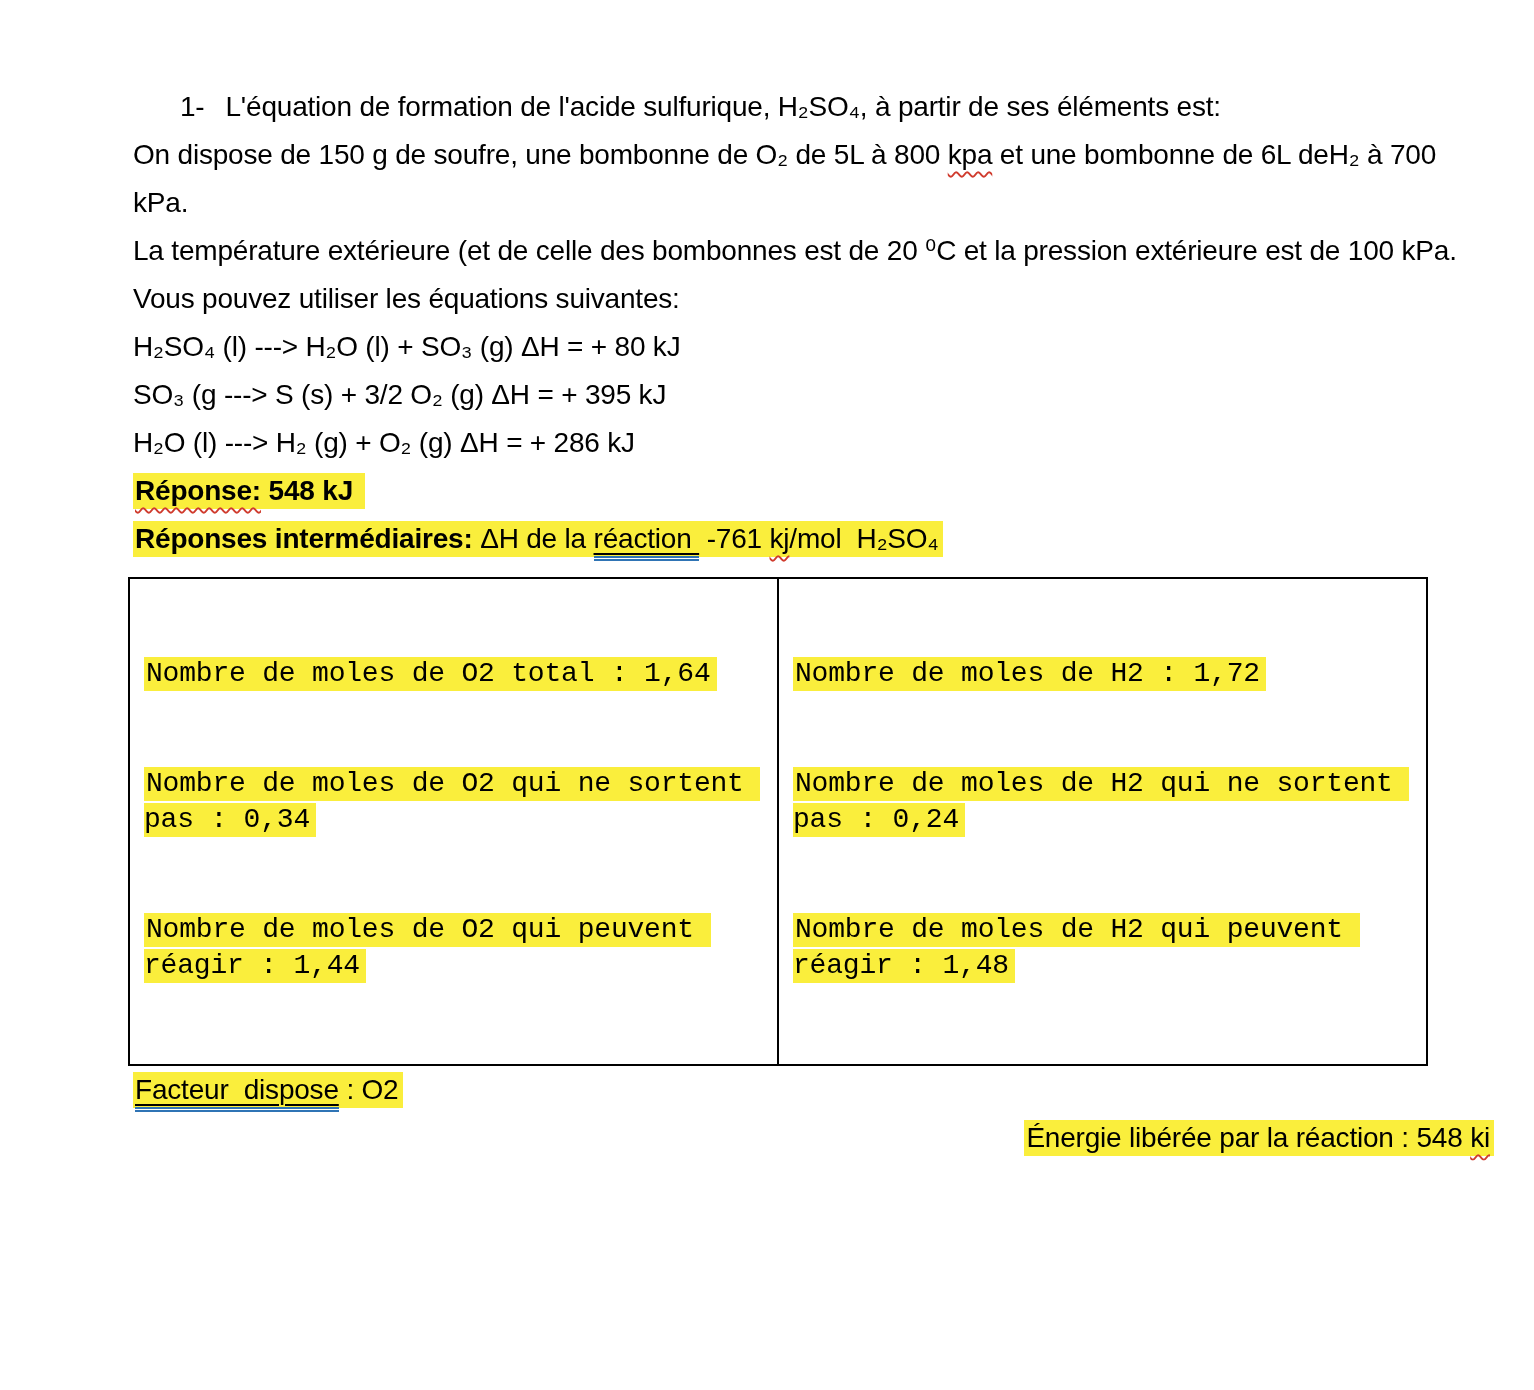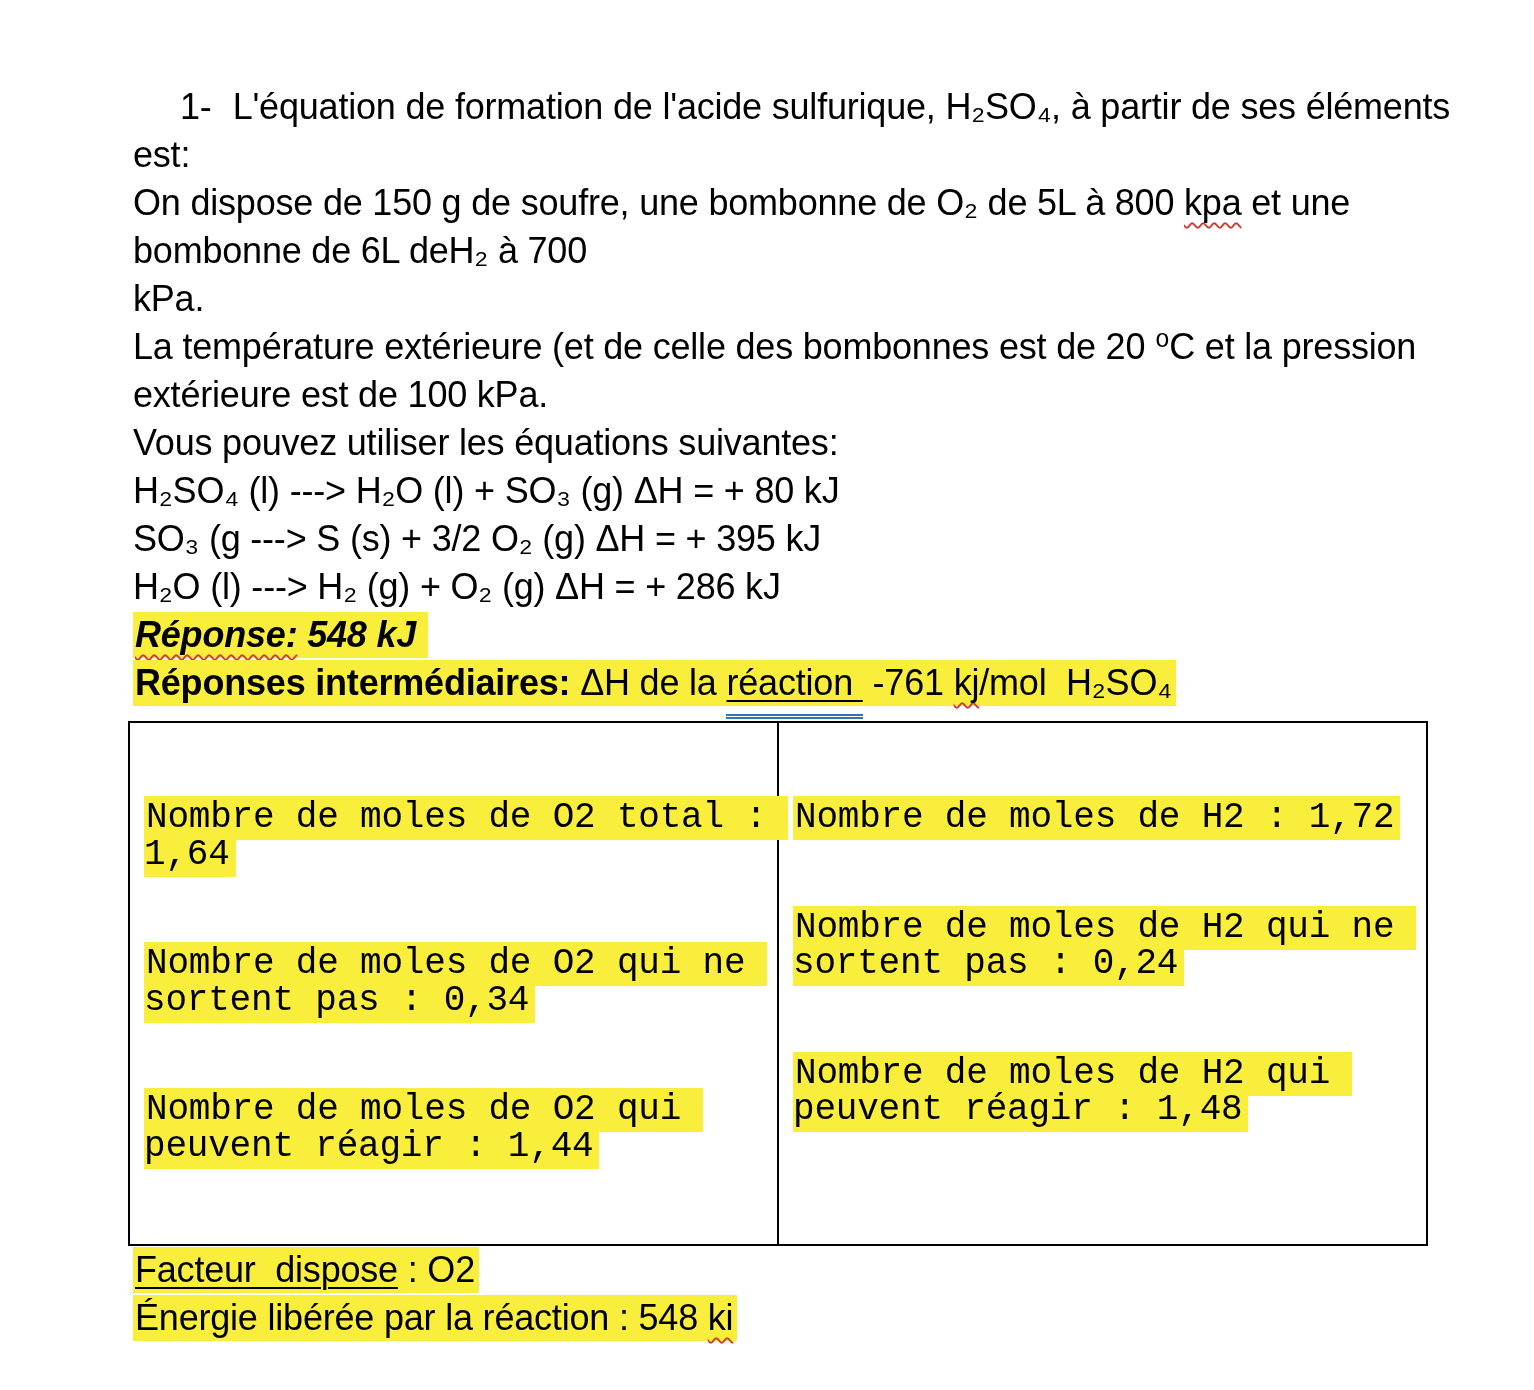--- a/index.html
+++ b/index.html
@@ -4,41 +4,41 @@
 <style>
   * { box-sizing: border-box; }
   html, body { margin: 0; padding: 0; background: #ffffff; }
   .page {
     position: relative;
     width: 1534px;
     height: 1390px;
     background: #ffffff;
     color: #000000;
     font-family: "Liberation Sans", "DejaVu Sans", sans-serif;
-    font-size: 36px;
+    font-size: 28px;
     line-height: 48px;
     letter-spacing: -0.2px;
     padding: 83px 40px 0 133px;
     overflow: hidden;
   }
   .page p { margin: 0; white-space: pre-wrap; }
 
   .mt-eq      { margin-top: 19px; }
   .mt-mat     { margin-top: 22px; }
   .mt-quest   { margin-top: 77px; }
   .mt-cond    { margin-top: 21px; }
   .mt-intro   { margin-top: 88px; }
   .mt-heq1    { margin-top: 22px; }
   .mt-heq2    { margin-top: 17px; }
   .mt-heq3    { margin-top: 19px; }
-  .mt-answer  { margin-top: 93px; font-style: italic; }
+  .mt-answer  { margin-top: 93px; }
   .mt-inter   { margin-top: 19px; }
   .mt-table   { margin-top: 14px; font-family: Liberation Mono, monospace; }
   .mt-limit   { margin-top: 68px; }
-  .mt-energy  { margin-top: 22px; }
+  .mt-energy  { margin-top: 22px; text-align: right; }
 
   .heading-num { display: inline-block; margin-left: 47px; margin-right: 21px; }
 
   .b { font-weight: bold; }
 
   .hl { background: #faee3c; padding: 2px 4px 3px 2px; }
   .hl-wide { padding-right: 12px; }
 
   
   .sp-red {
@@ -48,21 +48,21 @@
     text-decoration-thickness: 2px;
     text-underline-offset: 7px;
   }
   
   .u-dbl {
     text-decoration-line: underline;
     text-decoration-color: #000;
     text-decoration-thickness: 1.5px;
     text-underline-offset: 5px;
     border-bottom: 5px double #2f74b5;
-    padding-bottom: 11px;
+    padding-bottom: 2px;
   }
 
   table.moles {
     border-collapse: collapse;
     width: 1300px;
     margin-left: -5px;
     border: 2px solid #000;
     table-layout: fixed;
   }
   table.moles td {

